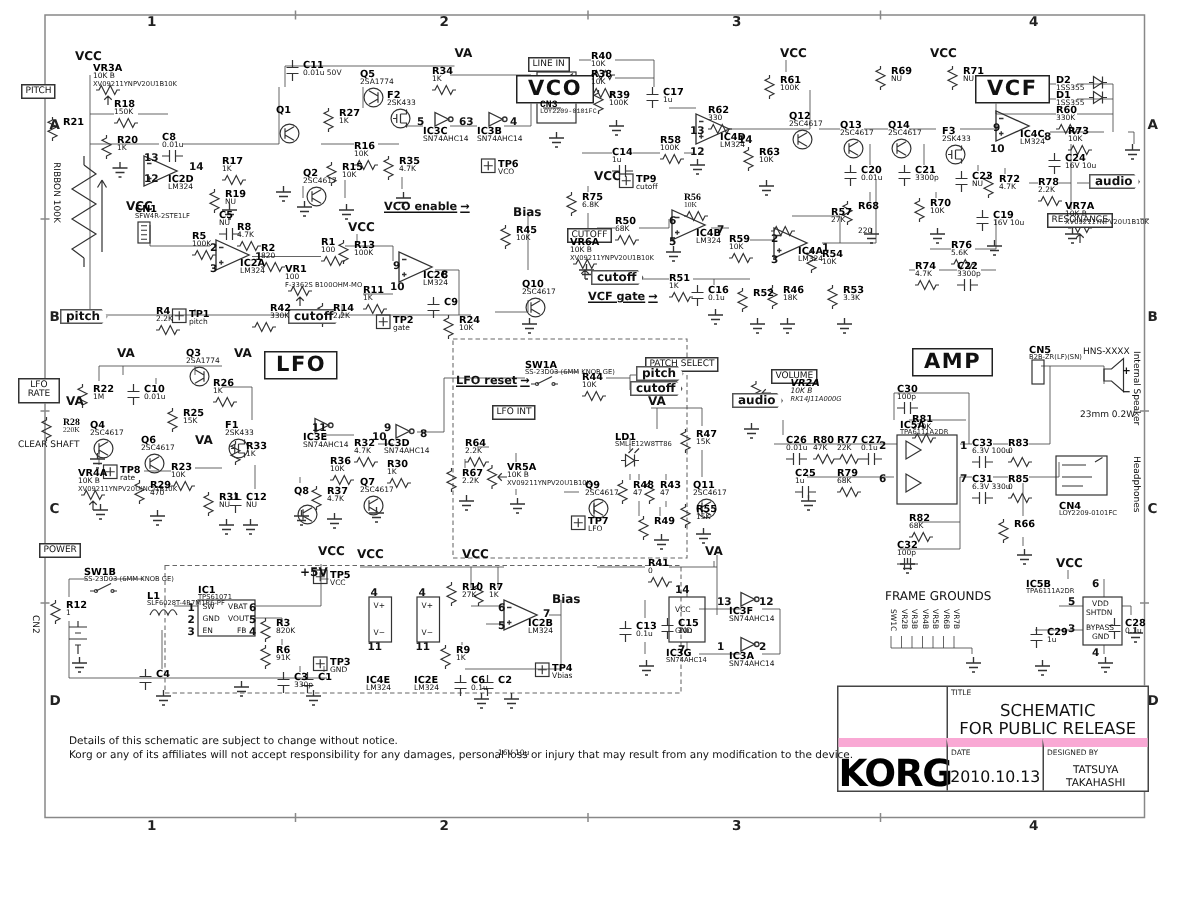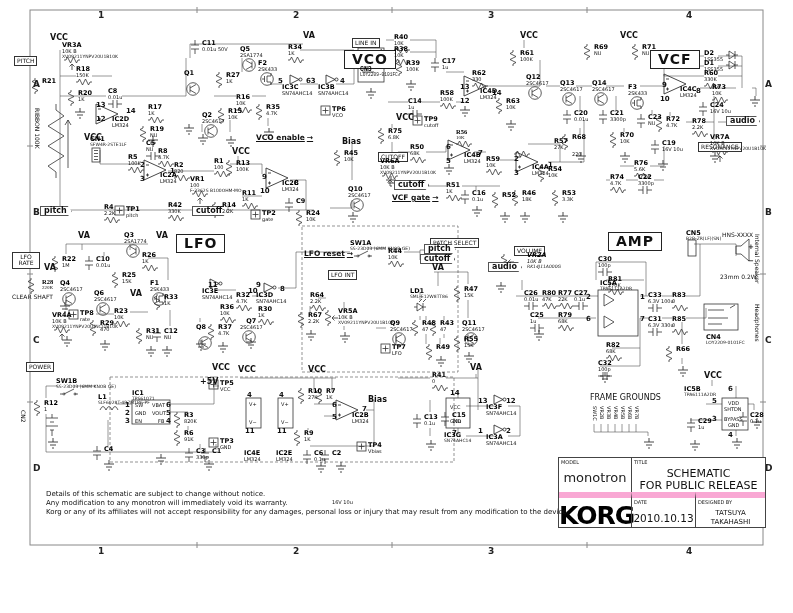--- a/index.html
+++ b/index.html
@@ -718,21 +718,21 @@
         <span class="val">LM324</span>
       </div>
       <div class="comp" style="left: 104px; top: 204px;">
         <span class="ref">R4</span>
         <span class="val">2.2K</span>
       </div>
       <div class="comp" style="left: 126px; top: 206px;">
         <span class="ref">TP1</span>
         <span class="val">pitch</span>
       </div>
-      <div class="comp" style="left: 168px; top: 202px;">
+      <div class="comp" style="left: 180px; top: 202px;">
         <span class="ref">R42</span>
         <span class="val">330K</span>
       </div>
       <div class="comp" style="left: 360px; top: 66px; font-family: Liberation Mono, monospace;">
         <span class="ref">CN3</span>
         <span class="sub">LOY2209-0101FC</span>
       </div>
       <div class="comp" style="left: 394px; top: 34px;">
         <span class="ref">R40</span>
         <span class="val">10K</span>
@@ -1019,21 +1019,21 @@
         <span class="val">SN74AHC14</span>
       </div>
       <div class="comp" style="left: 220px; top: 304px;">
         <span class="ref">R36</span>
         <span class="val">10K</span>
       </div>
       <div class="comp" style="left: 258px; top: 306px;">
         <span class="ref">R30</span>
         <span class="val">1K</span>
       </div>
-      <div class="comp" style="left: 240px; top: 318px; text-align: center;">
+      <div class="comp" style="left: 240px; top: 318px;">
         <span class="ref">Q7</span>
         <span class="val">2SC4617</span>
       </div>
       <div class="comp" style="left: 218px; top: 324px;">
         <span class="ref">R37</span>
         <span class="val">4.7K</span>
       </div>
       <div class="comp" style="left: 310px; top: 292px;">
         <span class="ref">R64</span>
         <span class="val">2.2K</span>
@@ -1276,24 +1276,20 @@
         <span class="ref">C29</span>
         <span class="val">1u</span>
       </div>
       <div class="comp" style="left: 750px; top: 412px;">
         <span class="ref">C28</span>
         <span class="val">0.1u</span>
       </div>
     </div>
 
   <div class="tb">
-    <div class="cell model-cell">
-      <div class="hdr">MODEL</div>
-      <div class="model-name">monotron</div>
-    </div>
     <div class="cell logo-cell">
       <div class="logo">KORG</div>
     </div>
     <div class="cell title-cell">
       <div class="hdr">TITLE</div>
       <div class="title-l1">SCHEMATIC</div>
       <div class="title-l2">FOR PUBLIC RELEASE</div>
     </div>
     <div class="cell date-cell">
       <div class="hdr">DATE</div>
@@ -1301,17 +1297,16 @@
     </div>
     <div class="cell designer-cell">
       <div class="hdr">DESIGNED BY</div>
       <div class="des-l1">TATSUYA</div>
       <div class="des-l2">TAKAHASHI</div>
     </div>
   </div>
 
   <div class="disclaimer">
     <div>Details of this schematic are subject to change without notice.</div>
-    <div>Any modification to any monotron will immediately void its warranty.</div>
     <div>Korg or any of its affiliates will not accept responsibility for any damages, personal loss or injury that may result from any modification to the device.</div>
   </div>
 
 </div>
 
 </body></html>

